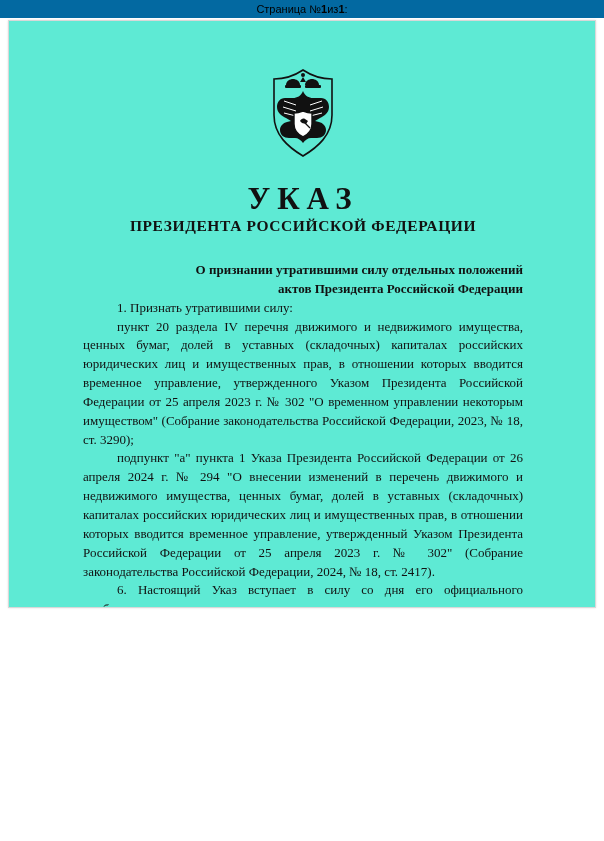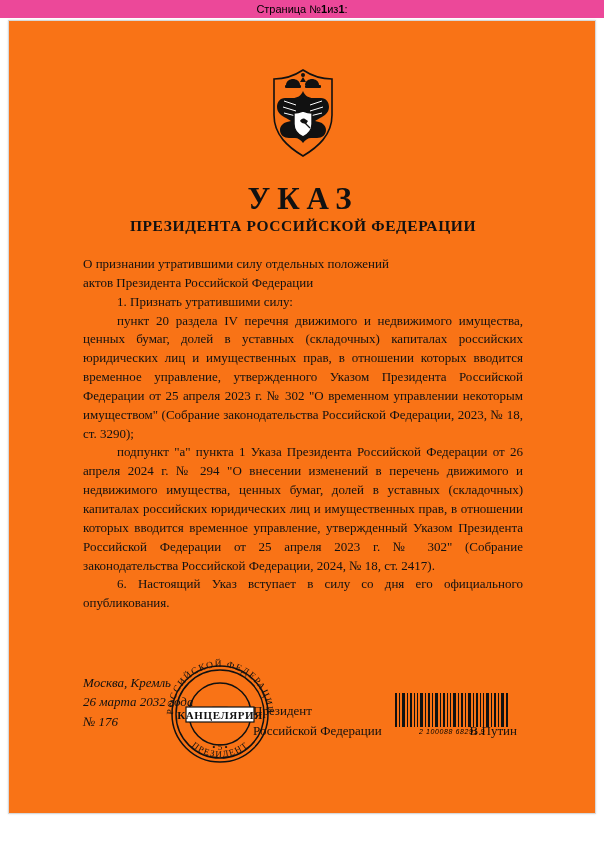--- a/index.html
+++ b/index.html
@@ -18,33 +18,33 @@
 
   
   .page-strip {
     height: 18px;
     display: flex;
     align-items: center;
     justify-content: center;
     font-family: "Liberation Sans", sans-serif;
     font-size: 11px;
     color: #000;
-    background: #ec4899;
+    background: #0369a1;
     letter-spacing: 0;
   }
   .page-strip .num { font-weight: bold; }
 
   
   .sheet {
     position: absolute;
     left: 8px;
     top: 20px;
     width: 588px;
-    height: 794px;
-    background: #f97316;
+    height: 588px;
+    background: #5eead4;
     border: 1px solid #d8d8d8;
     box-shadow: 0 0 2px rgba(0,0,0,.12);
     box-sizing: border-box;
     overflow: hidden;
   }
 
   .inner {
     position: absolute;
     left: 74px;
     top: 0;
@@ -71,24 +71,24 @@
     margin-top: 22px;
     font-family: "Liberation Serif", serif;
   }
   .doc-subtitle {
     text-align: center;
     font-size: 15.5px;
     font-weight: bold;
     letter-spacing: 0.6px;
   }
   .doc-heading {
-    text-align: left;
-    font-size: 13px;
-    font-weight: normal;
-    margin-top: 20px;
+    text-align: right;
+    font-size: 13px;
+    font-weight: bold;
+    margin-top: 26px;
     line-height: 1.45;
   }
 
   
   .body-text {
     font-size: 13px;
     line-height: 1.45;
     text-align: justify;
     text-justify: inter-word;
   }

